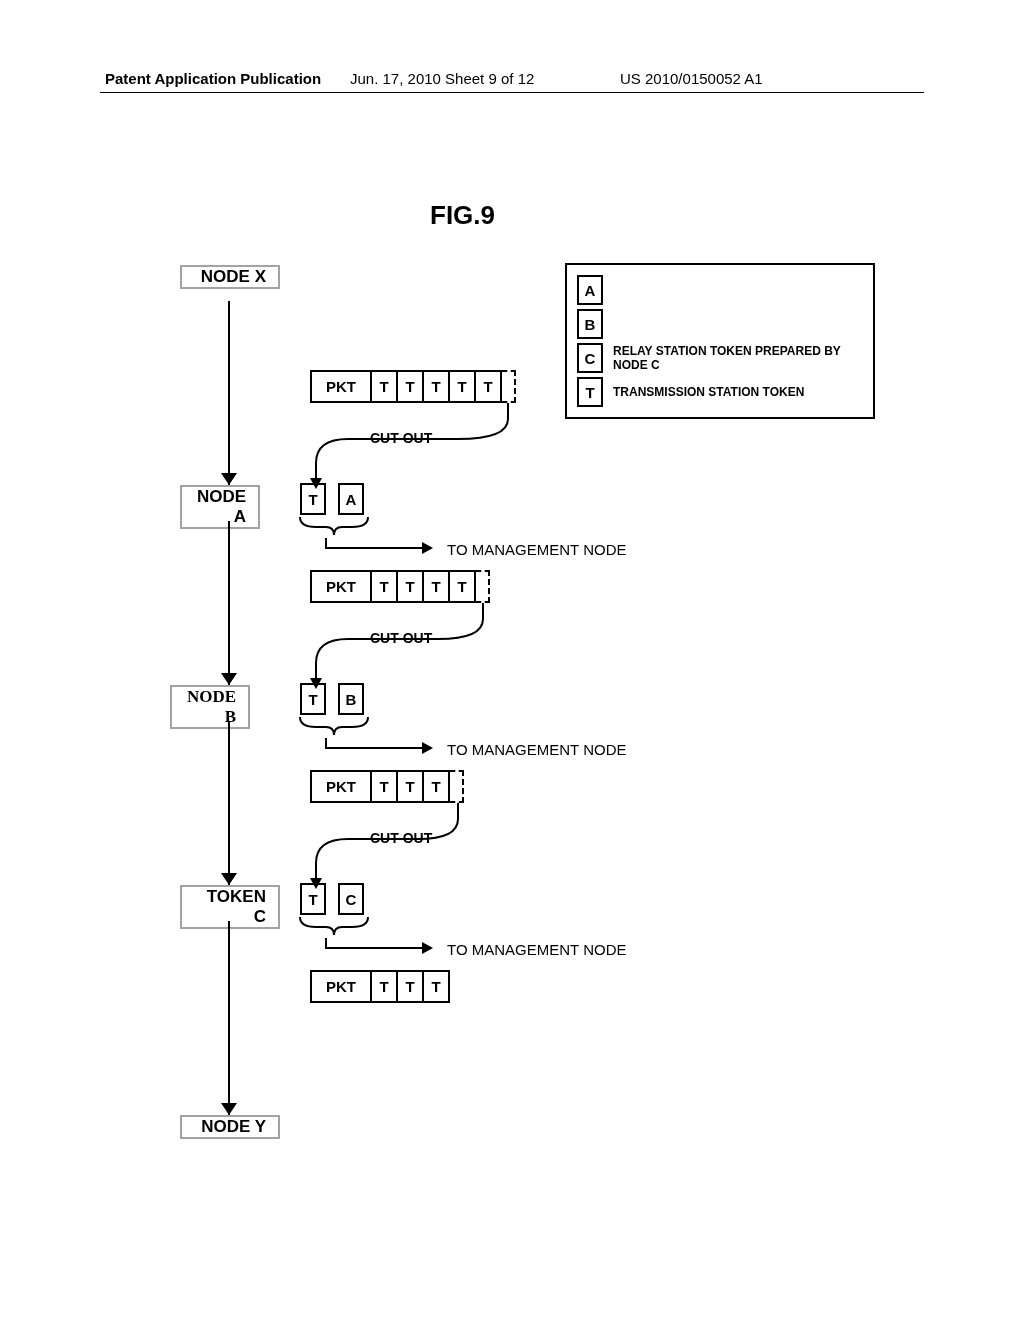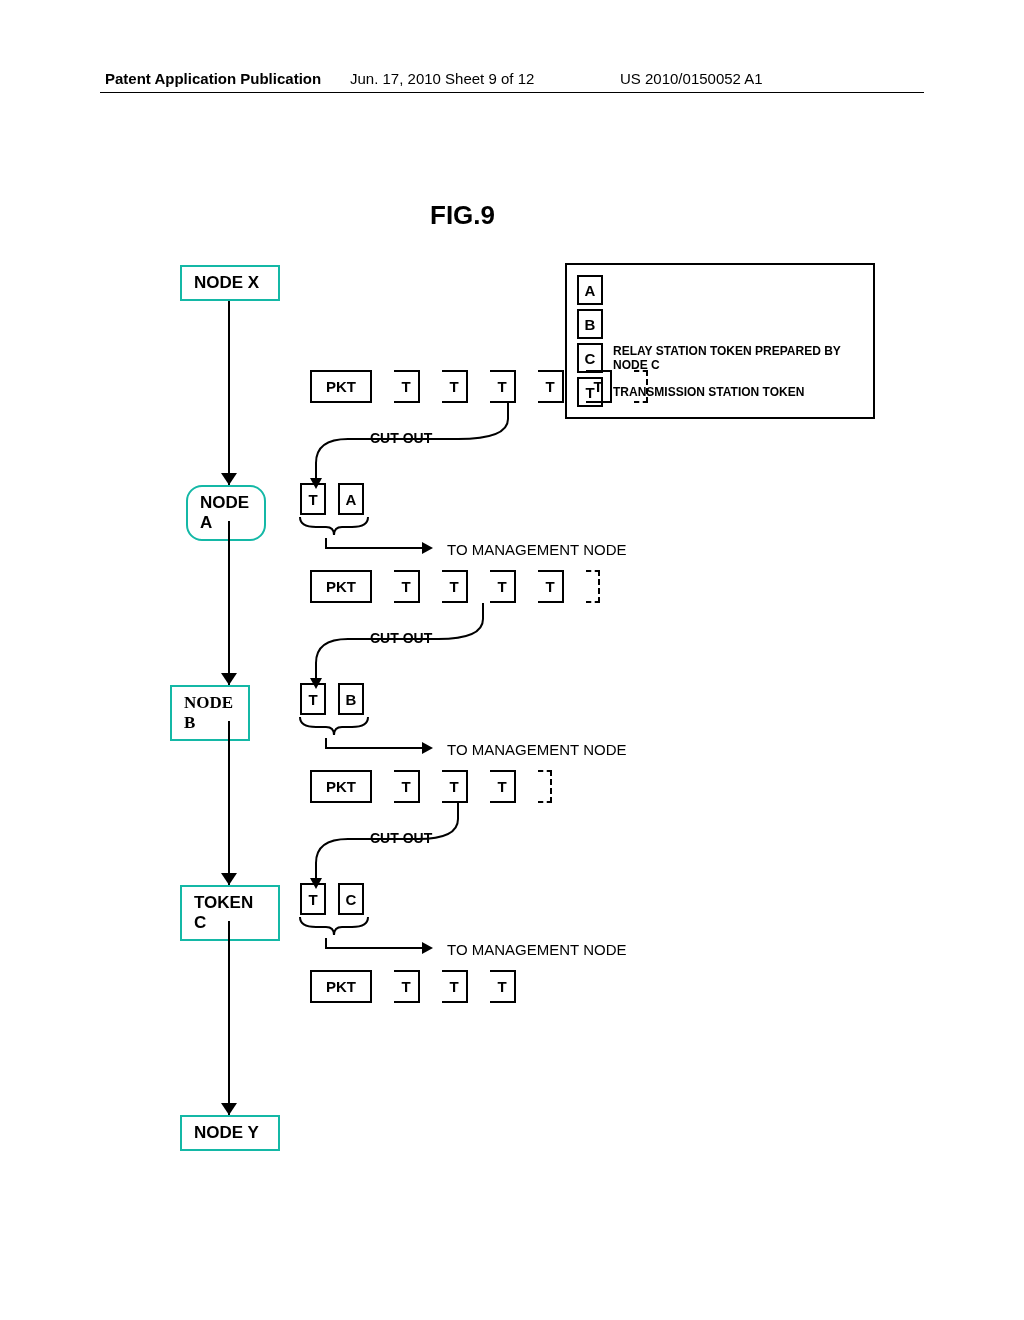--- a/index.html
+++ b/index.html
@@ -38,29 +38,29 @@
   .diagram {
     position: absolute;
     top: 265px;
     left: 170px;
     width: 720px;
     height: 920px;
   }
 
   .node-box {
     position: absolute;
-    border: 2px solid #14b8a6;
-    padding: 6px 12px;
+    border: 2px solid #a3a3a3;
+    padding: 0 12px;
     font-size: 17px;
     font-weight: bold;
     background: #fff;
-    text-align: left;
+    text-align: right;
   }
   .node-x { top: 0; left: 10px; width: 100px; }
-  .node-a { top: 220px; left: 16px; width: 80px; border-radius: 16px; }
+  .node-a { top: 220px; left: 10px; width: 80px; }
   .node-b { top: 420px; left: 0; width: 80px; font-family: Liberation Serif, serif; }
   .node-c { top: 620px; left: 10px; width: 100px; }
   .node-y { top: 850px; left: 10px; width: 100px; }
 
   .vline {
     position: absolute;
     left: 58px;
     width: 2px;
     background: #000;
   }
@@ -112,21 +112,20 @@
     font-size: 12px;
     line-height: 1.2;
     font-weight: bold;
   }
 
   
   .pkt-row {
     position: absolute;
     display: flex;
     align-items: stretch;
-    gap: 22px;
   }
   .pkt-box {
     border: 2px solid #000;
     padding: 6px 14px;
     font-size: 15px;
     font-weight: bold;
     display: flex;
     align-items: center;
   }
   .tcell {

